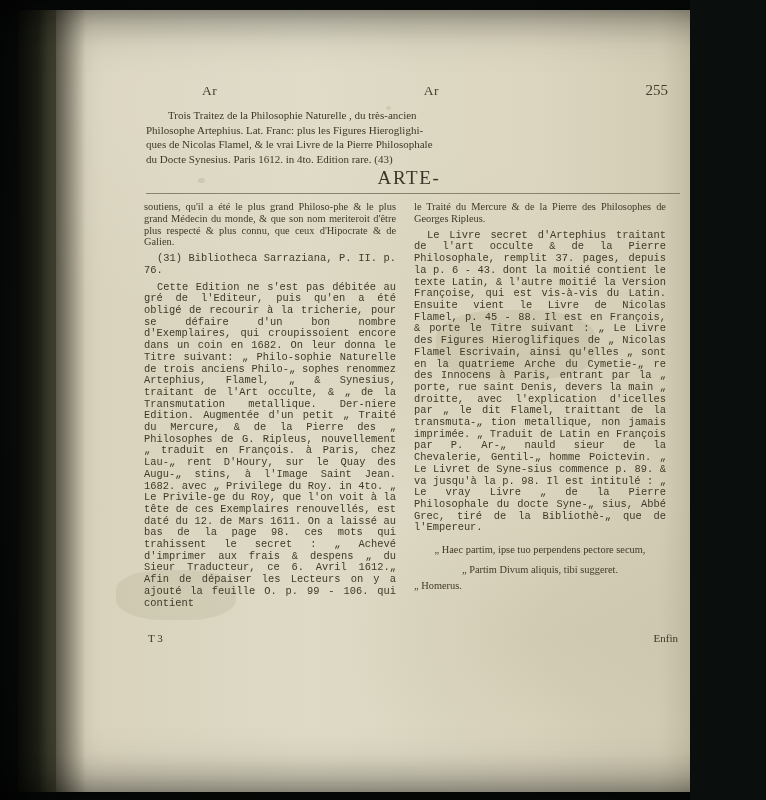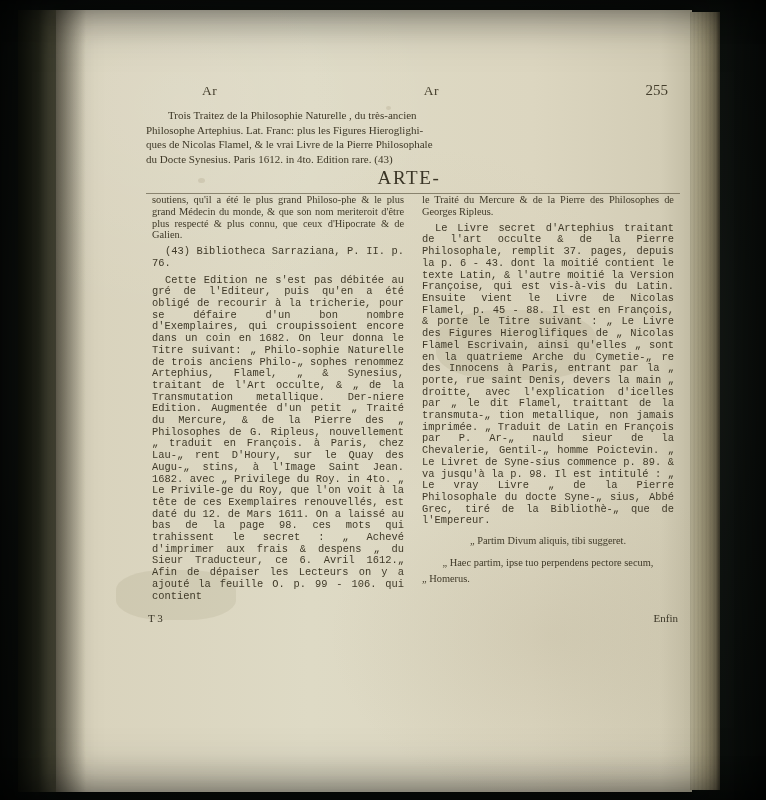--- a/index.html
+++ b/index.html
@@ -8,21 +8,21 @@
     background: #0a0e0c;
   }
   body {
     width: 766px;
     height: 800px;
     overflow: hidden;
     font-family: "Liberation Serif", serif;
   }
   #scan {
     position: relative;
-    width: 766px;
+    width: 690px;
     height: 800px;
     background: #0c100e;
     overflow: hidden;
   }
   
   .bg-vignette {
     position: absolute;
     inset: 0;
     background:
       radial-gradient(ellipse 95% 80% at 48% 46%, rgba(60,68,58,0.55) 0%, rgba(22,27,22,0.35) 55%, rgba(8,11,9,0.9) 100%);
@@ -125,39 +125,39 @@
     margin-top: 1px;
     padding-right: 8px;
   }
   .rule {
     margin: 4px 2px 0 2px;
     height: 1px;
     background: rgba(70,62,42,0.55);
   }
   .cols {
     display: flex;
+    margin-top: 7px;
     gap: 18px;
-    justify-content: center;
   }
   .col {
     width: 252px;
     font-size: 10.4px;
     line-height: 11.7px;
     text-align: justify;
     color: #3f3928;
   }
   .col p {
     margin: 0 0 0 0;
   }
   .col .para { margin-top: 5px; }
   .col .ind { text-indent: 13px; font-family: Liberation Mono, monospace; }
   .foot {
     display: flex;
     justify-content: space-between;
-    margin-top: 10px;
+    margin-top: 23px;
     font-size: 11px;
     padding: 0 4px;
   }
   
   .spot {
     position: absolute;
     border-radius: 50%;
     background: rgba(130,115,80,0.16);
     pointer-events: none;
   }
@@ -209,28 +209,28 @@
           <span class="ln">du Docte Synesius.  Paris 1612. in 4to.  Edition rare. (43)</span>
         </div>
 
         <div class="arte">ARTE-</div>
 
         <div class="rule"></div>
 
         <div class="cols">
           <div class="col">
             <p>soutiens, qu'il a été le plus grand Philoso-phe &amp; le plus grand Médecin du monde, &amp; que son nom meriteroit d'être plus respecté &amp; plus connu, que ceux d'Hipocrate &amp; de Galien.</p>
-            <p class="para ind">(43) Bibliotheca Sarraziana, P. II. p. 76.</p>
+            <p class="para ind">(31) Bibliotheca Sarraziana, P. II. p. 76.</p>
             <p class="para ind">Cette Edition ne s'est pas débitée au gré de l'Editeur, puis qu'en a été obligé de recourir à la tricherie, pour se défaire d'un bon nombre d'Exemplaires, qui croupissoient encore dans un coin en 1682. On leur donna le Titre suivant: „ Philo-sophie Naturelle de trois anciens Philo-„ sophes renommez Artephius, Flamel, „ &amp; Synesius, traitant de l'Art occulte, &amp; „ de la Transmutation metallique.  Der-niere Edition.  Augmentée d'un petit „ Traité du Mercure, &amp; de la Pierre des „ Philosophes de G. Ripleus, nouvellement „ traduit en François. à Paris, chez Lau-„ rent D'Houry, sur le Quay des Augu-„ stins, à l'Image Saint Jean. 1682. avec „ Privilege du Roy. in 4to. „ Le Privile-ge du Roy, que l'on voit à la tête de ces Exemplaires renouvellés, est daté du 12. de Mars 1611.  On a laissé au bas de la page 98. ces mots qui trahissent le secret : „ Achevé d'imprimer aux frais &amp; despens „ du Sieur Traducteur, ce 6. Avril 1612.„ Afin de dépaiser les Lecteurs on y a ajouté la feuille O. p. 99 - 106. qui contient</p>
           </div>
           <div class="col">
             <p>le Traité du Mercure &amp; de la Pierre des Philosophes de Georges Ripleus.</p>
             <p class="para ind">Le Livre secret d'Artephius traitant de l'art occulte &amp; de la Pierre Philosophale, remplit 37. pages, depuis la p. 6 - 43. dont la moitié contient le texte Latin, &amp; l'autre moitié la Version Françoise, qui est vis-à-vis du Latin.  Ensuite vient le Livre de Nicolas Flamel, p. 45 - 88.  Il est en François, &amp; porte le Titre suivant : „ Le Livre des Figures Hieroglifiques de „ Nicolas Flamel Escrivain, ainsi qu'elles „ sont en la quatrieme Arche du Cymetie-„ re des Innocens à Paris, entrant par la „ porte, rue saint Denis, devers la main „ droitte, avec l'explication d'icelles par „ le dit Flamel, traittant de la transmuta-„ tion metallique, non jamais imprimée. „ Traduit de Latin en François par P. Ar-„ nauld sieur de la Chevalerie, Gentil-„ homme Poictevin. „  Le Livret de Syne-sius commence p. 89. &amp; va jusqu'à la p. 98.  Il est intitulé : „ Le vray Livre „ de la Pierre Philosophale du docte Syne-„ sius, Abbé Grec, tiré de la Bibliothè-„ que de l'Empereur.</p>
+            <p class="para" style="text-align:center;margin-top:10px">„ Haec partim, ipse tuo perpendens pectore secum,</p>
             <p class="para" style="text-align:center;margin-top:8px">„ Partim Divum aliquis, tibi suggeret.</p>
-            <p class="para" style="text-align:center;margin-top:10px">„ Haec partim, ipse tuo perpendens pectore secum,</p>
             <p class="para">„ Homerus.</p>
           </div>
         </div>
 
         <div class="foot">
           <span>T 3</span>
           <span>Enfin</span>
         </div>
 
       </div>

